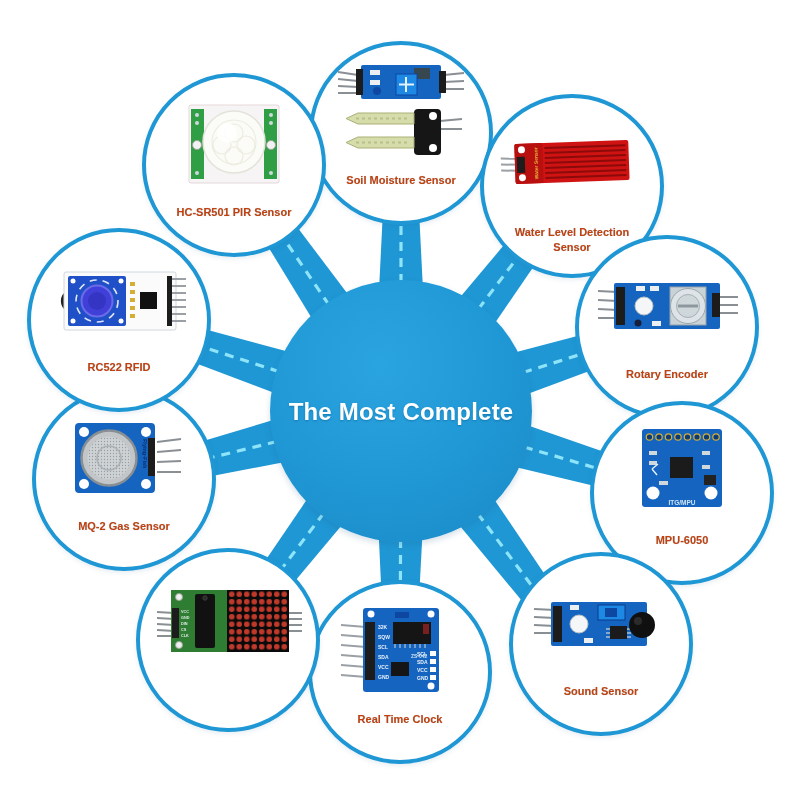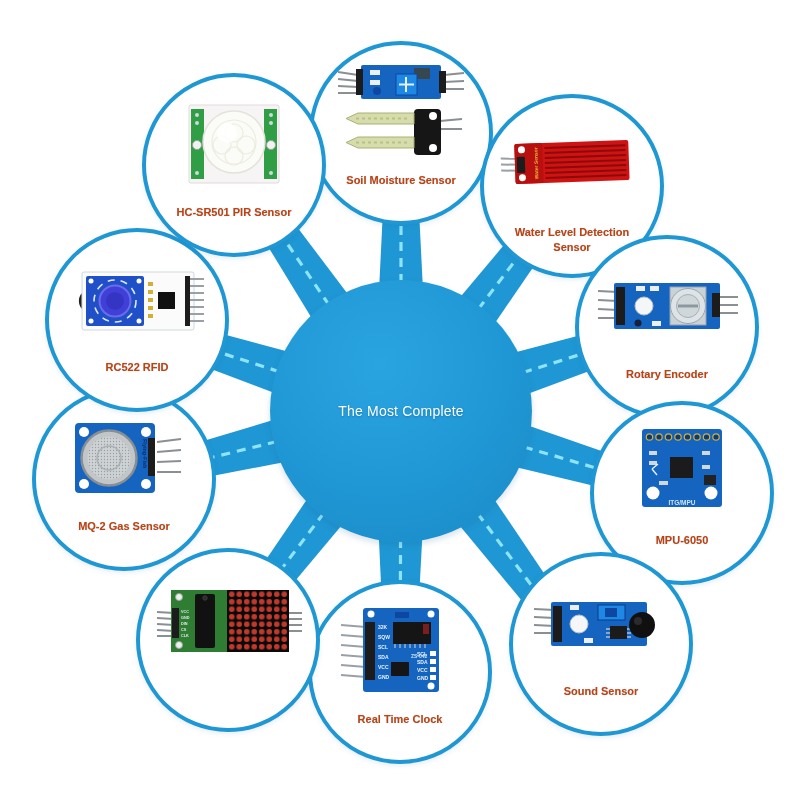--- a/index.html
+++ b/index.html
@@ -3,21 +3,21 @@
 <meta charset="utf-8">
 <style>
   html,body{margin:0;padding:0;background:#fff;}
   #stage{position:relative;width:800px;height:800px;background:#ffffff;overflow:hidden;
          font-family:"Liberation Sans", sans-serif;}
   #spokes{position:absolute;left:0;top:0;z-index:1;}
   .hub{position:absolute;left:270px;top:280px;width:262px;height:262px;border-radius:50%;
        background:radial-gradient(circle at 42% 32%, #2aa4e0 0%, #1f97d4 55%, #1a89c6 100%);
        z-index:2;display:flex;align-items:center;justify-content:center;
        box-shadow:0 3px 6px rgba(30,90,140,.18);}
-  .hub-text{color:#fff;font-weight:normal;font-size:14px;line-height:31px;text-align:center;
+  .hub-text{color:#fff;font-weight:bold;font-size:24px;line-height:31px;text-align:center;
             text-shadow:0 1px 2px rgba(0,60,110,.35);letter-spacing:.2px;}
   .node{position:absolute;width:184px;height:184px;border-radius:50%;background:#fff;
         border:4px solid #1f97d4;box-sizing:border-box;z-index:3;
         box-shadow:0 2px 5px rgba(30,90,140,.10);}
   .art{position:absolute;left:50%;top:16px;transform:translateX(-50%);}
   .lbl{position:absolute;left:50%;transform:translateX(-50%);bottom:34px;
        color:#c2410c;font-weight:bold;font-size:11px;line-height:1.3;text-align:center;
        white-space:nowrap;text-shadow:0 0 1px rgba(46,128,196,.35);}
   .lbl.two{white-space:normal;bottom:20px;}
   .lbl.w-water{width:152px;}
@@ -334,21 +334,21 @@
       <rect x="99" y="31" width="7" height="38" fill="#1c1c1c"></rect>
       <circle cx="60" cy="51" r="27.5" fill="#c2c6c9" stroke="#878f94" stroke-width="2.5"></circle>
       <circle cx="60" cy="51" r="21.5" fill="#ced2d4"></circle>
       <circle cx="60" cy="51" r="21.5" fill="url(#mesh)"></circle>
       <circle cx="60" cy="51" r="12" fill="none" stroke="#aab1b5" stroke-width="1.5"></circle>
       <text transform="translate(94,32) rotate(90)" font-size="5.5" fill="#0b2d6b">Flying-Fish</text>
     </svg>
     <div class="lbl">MQ-2 Gas Sensor</div>
   </div>
 
-  <div class="node" style="left:45px;top:228px">
+  <div class="node" style="left:27px;top:228px">
     <svg class="art" width="150" height="100" viewBox="0 0 150 100">
       <path d="M24 44 a10 10 0 0 0 0 18" fill="none" stroke="#222" stroke-width="3"></path>
       <rect x="20" y="24" width="112" height="58" rx="2" fill="#fbfbfc" stroke="#cfd8dc"></rect>
       <rect x="24" y="28" width="58" height="50" rx="2" fill="#2050c8"></rect>
       <circle cx="29" cy="33" r="2.5" fill="#fff"></circle>
         <circle cx="77" cy="33" r="2.5" fill="#fff"></circle>
       <circle cx="29" cy="73" r="2.5" fill="#fff"></circle>
         <circle cx="77" cy="73" r="2.5" fill="#fff"></circle>
       <circle cx="53" cy="53" r="21" fill="none" stroke="#ffffff" stroke-width="1.6" stroke-dasharray="7 6" opacity="0.85"></circle>
       <circle cx="53" cy="53" r="15.5" fill="#4040d8" stroke="#6b6bea" stroke-width="2"></circle>

